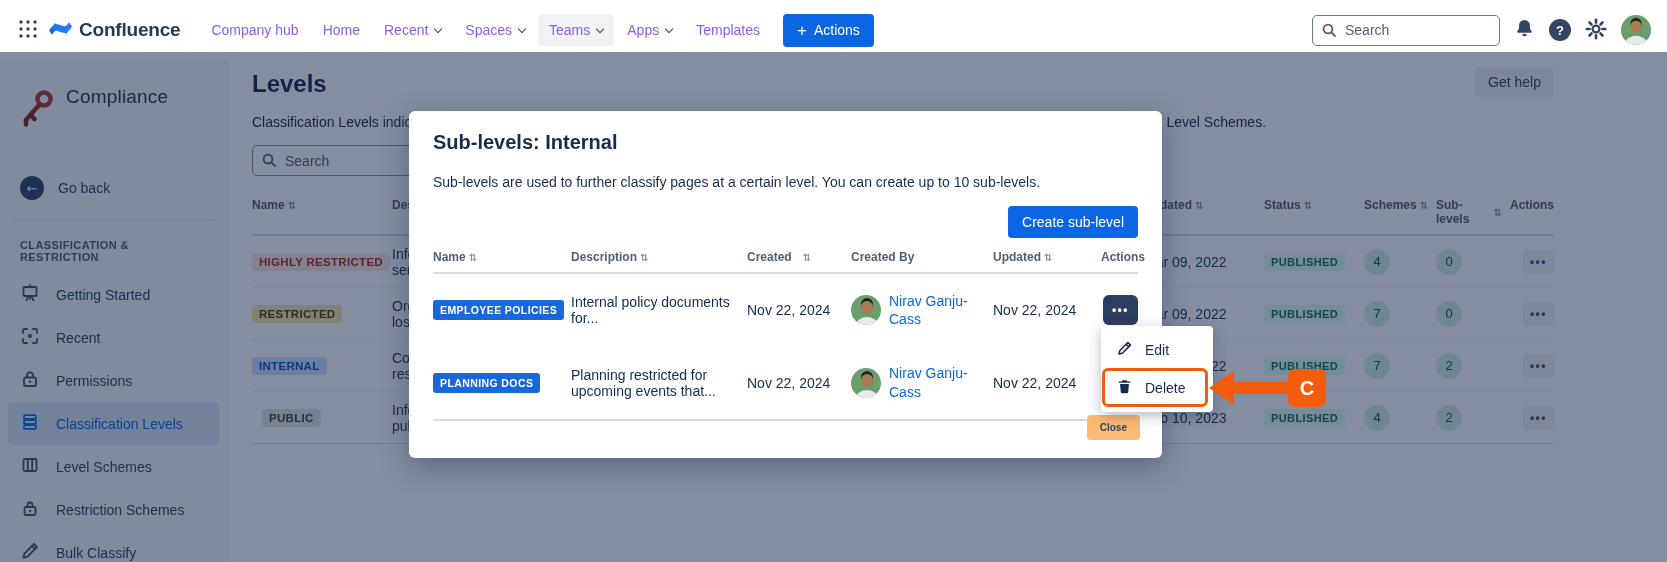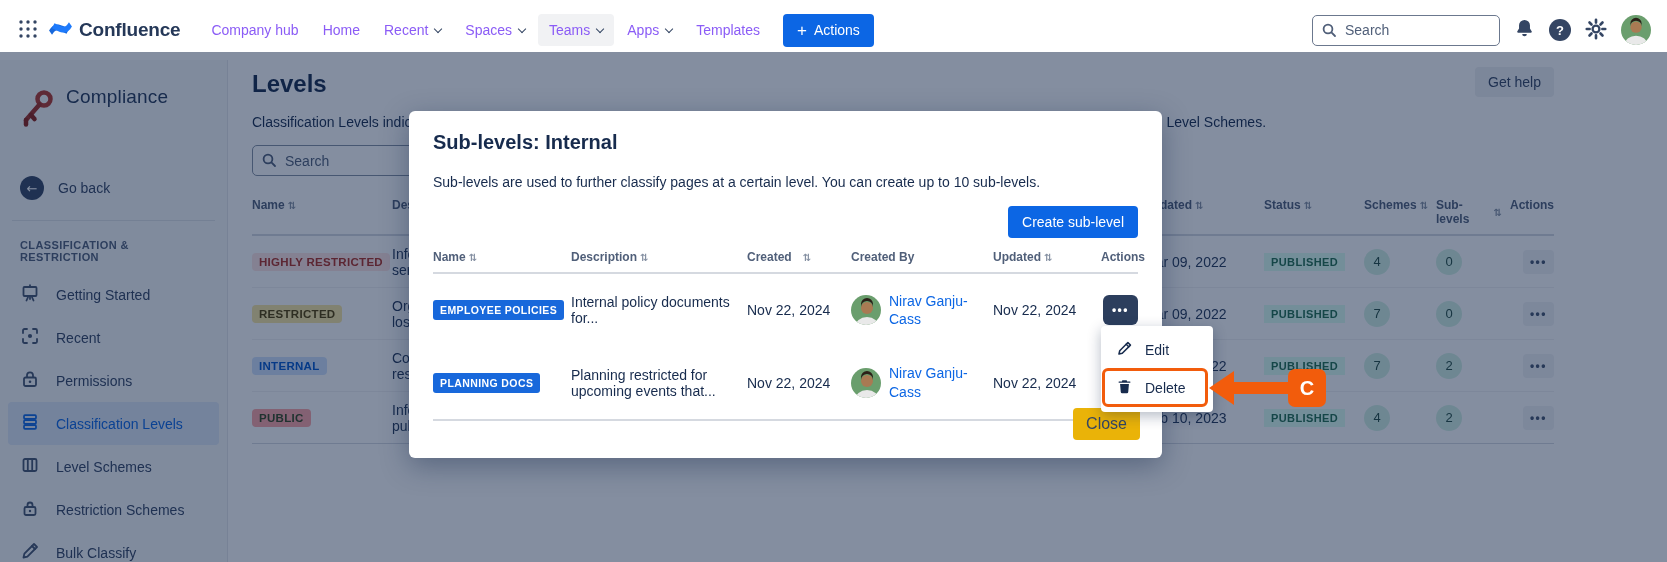--- a/index.html
+++ b/index.html
@@ -82,21 +82,21 @@
   .c-created{width:130px;flex:0 0 auto;} .c-by{flex:1;}
   .c-upd{width:120px;flex:0 0 auto;} .c-status{width:100px;flex:0 0 auto;}
   .c-sch{width:72px;flex:0 0 auto;} .c-sub{width:66px;flex:0 0 auto;} .c-act{width:52px;flex:0 0 auto;text-align:right;}
   .lv-row { display:flex; align-items:center; min-height:52px; padding:5px 0; border-bottom:1px solid #f0f1f3; font-size:14px; color:#253858; }
   .lv-row:last-child { border-bottom:1px solid #d5d9e0; }
   .lv-row .c-act { display:flex; justify-content:flex-end; }
   .lvl-badge { display:inline-block; padding:3px 7px; border-radius:4px; font-size:11.5px; font-weight:700; letter-spacing:0.3px; white-space:nowrap; }
   .b-hr { color:#ae2e24; background:#ffe5e3; }
   .b-r  { color:#533f04; background:#f8e6a0; }
   .b-i  { color:#0055cc; background:#cfe1fd; }
-  .b-p  { color:#37471f; background:#fca5a5; }
+  .b-p  { color:#37471f; background:#e5e5e5;margin-left:10px; }
   .status-badge { display:inline-block; padding:3px 7px; border-radius:0; font-size:11px; font-weight:700;
                   letter-spacing:0.4px; color:#216e4e; background:#dcfff1; }
   .count-pill { display:inline-flex; width:26px; height:26px; border-radius:50%; background:#d3f1e3;
                 color:#254d42; font-size:13px; align-items:center; justify-content:center; }
   .row-more { border:none; background:#f1f2f4; border-radius:4px; color:#44546f; font-weight:700;
               letter-spacing:1.5px; font-size:12px; padding:5px 7px; cursor:pointer; }
   .row-more::after { content:"•••"; }
   .desc-clip { display:-webkit-box; -webkit-line-clamp:2; -webkit-box-orient:vertical; overflow:hidden; }
 
   
@@ -115,22 +115,22 @@
   .sl-upd{width:108px;flex:0 0 auto;} .sl-act{flex:1;text-align:right;}
   .sl-row { display:flex; align-items:center; min-height:52px; padding:18px 0; font-size:14px; color:#172b4d; }
   .sl-row.last { border-bottom:2px solid #d5d9e0; }
   .sub-badge { display:inline-block; padding:4px 7px; border-radius:3px; background:#1868db; color:#fff;
                font-size:10.5px; font-weight:700; letter-spacing:0.4px; white-space:nowrap; }
   .by-cell { display:flex; align-items:center; gap:8px; }
   .by-link { color:#0c66e4; font-size:14px; text-decoration:none; width:96px; line-height:1.3; }
   .modal-more-active { border:none; background:#2c3e5d; color:#fff; border-radius:6px; font-weight:700;
                        letter-spacing:1.5px; font-size:12px; padding:8px 9px; cursor:pointer; }
   .modal-more-active::after { content:"•••"; }
-  .close-btn { position:absolute; right:22px; bottom:18px; background:#eab308; border:none; border-radius:4px;
-               padding:7px 13px; font-family:inherit; font-size:16px; font-weight:400; color:#344563; cursor:pointer; }
+  .close-btn { position:absolute; right:22px; bottom:18px; background:#fdba74; border:none; border-radius:4px;
+               padding:7px 13px; font-family:inherit; font-size:10px; font-weight:700; color:#344563; cursor:pointer; }
 
   
   .dropdown { position:absolute; left:1101px; top:326px; width:112px; background:#fff; border-radius:4px;
               box-shadow:0 4px 14px rgba(9,30,66,0.3); padding:5px 0; z-index:30; }
   .dd-item { display:flex; align-items:center; gap:12px; padding:9px 15px; font-size:14px; color:#172b4d;
              background:transparent; border:none; width:100%; font-family:inherit; cursor:pointer; text-align:left; }
   .dd-item svg { color:#172b4d; flex:0 0 auto; }
 
   
   .anno { z-index:40; position:absolute; }

